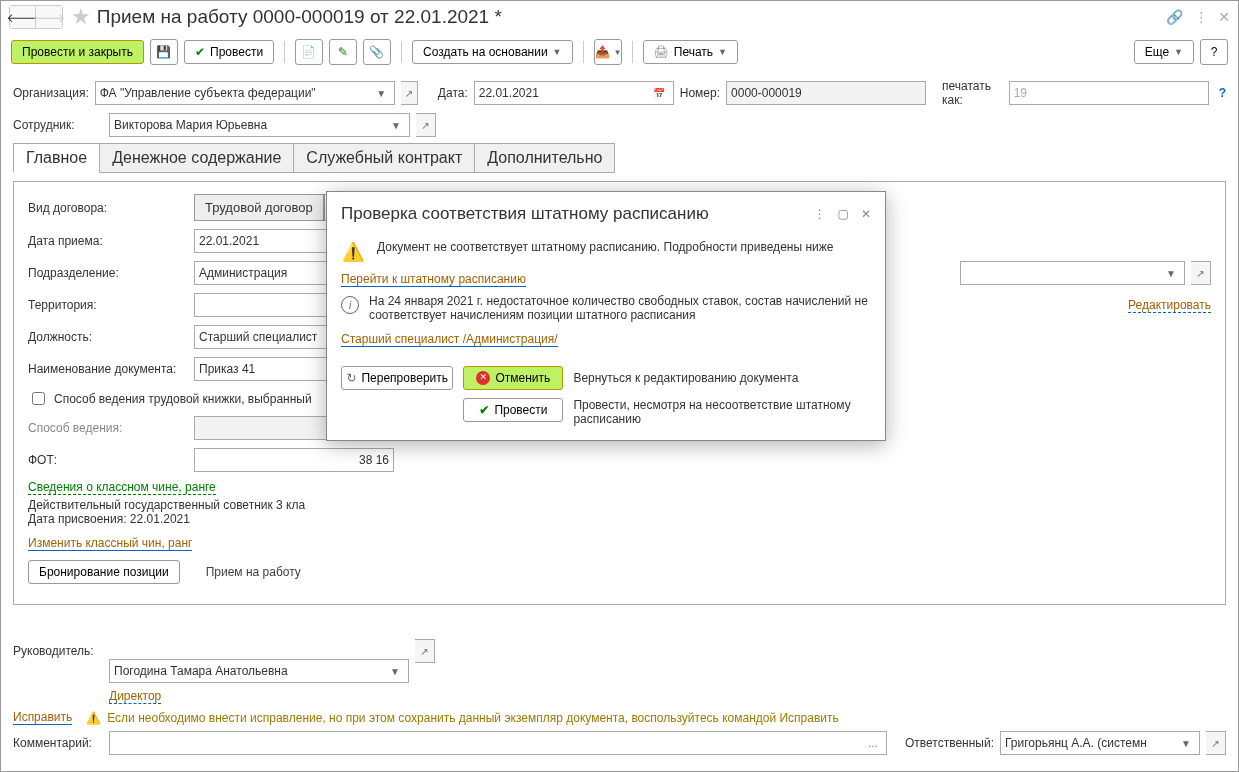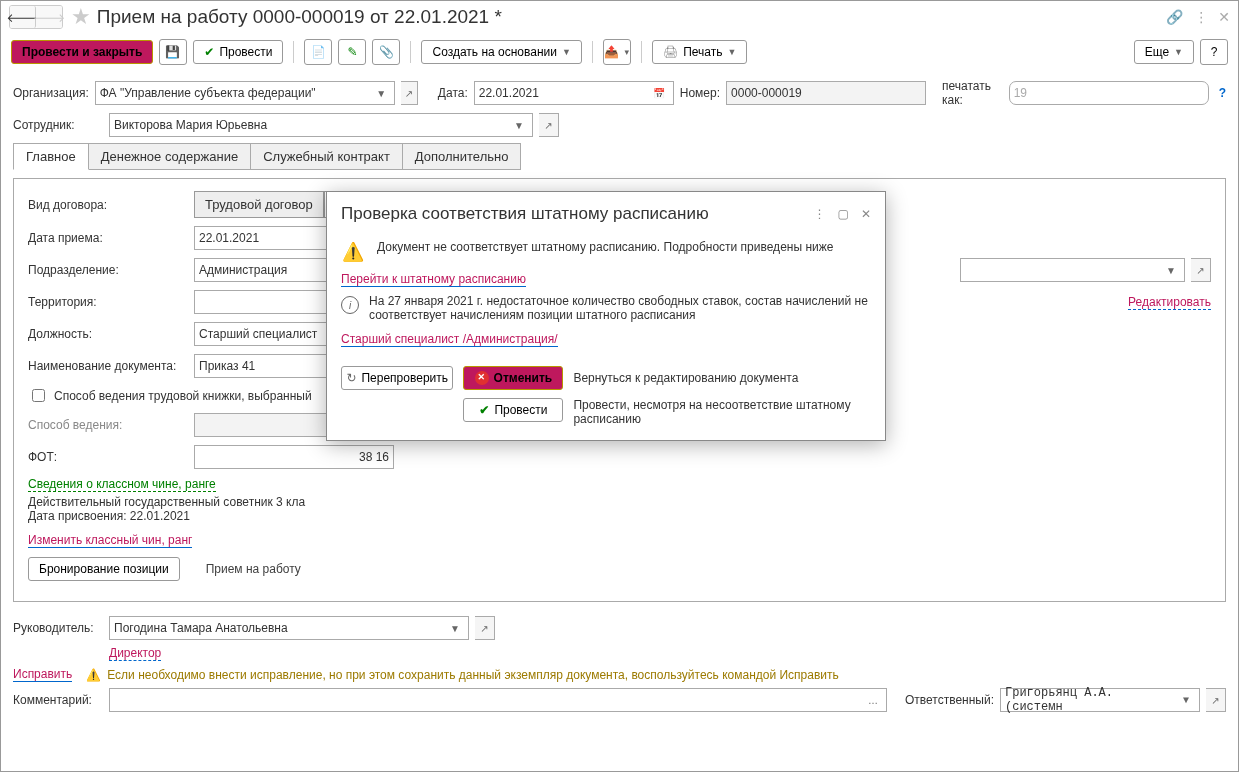--- a/index.html
+++ b/index.html
@@ -9,43 +9,43 @@
 .nav-btn { width: 26px; height: 22px; border: 1px solid #aaa; background: #f8f8f8; display: inline-flex; align-items: center; justify-content: center; margin-right: 2px; cursor: pointer; border-radius: 2px; }
 .nav-group { border: 1px solid #ccc; border-radius: 3px; display: inline-flex; margin-right: 8px; }
 .nav-group .nav-btn { border: none; border-right: 1px solid #ccc; margin: 0; }
 .nav-group .nav-btn:last-child { border-right: none; }
 .star { color: #ccc; font-size: 22px; margin-right: 6px; }
 .title { font-size: 19px; color: #333; }
 .title-icons { margin-left: auto; display: flex; gap: 10px; color: #aaa; }
 .title-icons span { cursor: pointer; font-size: 14px; }
 .toolbar { display: flex; align-items: center; padding: 6px 10px; gap: 6px; }
 .btn { border: 1px solid #999; border-radius: 3px; padding: 4px 10px; background: #fff; cursor: pointer; font-size: 12px; display: inline-flex; align-items: center; gap: 5px; }
-.btn-primary { background: #be185d; border-color: #b89600; font-weight: bold; }
+.btn-primary { background: #bef264; border-color: #b89600; font-weight: normal; }
 .btn-icon { width: 28px; height: 26px; padding: 0; justify-content: center; }
 .sep { width: 1px; height: 22px; background: #ccc; margin: 0 4px; }
 .more-btn { margin-left: auto; }
 .form-area { padding: 8px 12px; }
 .row { display: flex; align-items: center; margin-bottom: 6px; gap: 6px; }
 .label { width: 90px; }
 .combo, .date-input, .text-input { border: 1px solid #aaa; height: 24px; display: flex; align-items: center; padding: 0 4px; font-size: 12px; background: #fff; }
 .combo { min-width: 200px; }
 .combo-text { flex: 1; }
 .combo-btn { width: 18px; text-align: center; color: #666; cursor: pointer; font-size: 10px; }
 .ext-btn { width: 20px; height: 24px; border: 1px solid #aaa; background: #f5f5f5; display: inline-flex; align-items: center; justify-content: center; font-size: 10px; cursor: pointer; color: #666; border-left: none; }
 .tab-sheet { border: 1px solid #aaa; margin-top: 8px; position: relative; }
 .tabs { display: flex; position: relative; top: -1px; }
-.tab { border: 1px solid #aaa; padding: 5px 12px; background: #f0f0f0; font-size: 13px; cursor: pointer; margin-right: -1px; position: relative; top: 1px; }
+.tab { border: 1px solid #aaa; padding: 5px 12px; background: #f0f0f0; font-size: 16px; cursor: pointer; margin-right: -1px; position: relative; top: 1px; }
 .tab.active { background: #fff; border-bottom-color: #fff; z-index: 1; }
 .tab-content { padding: 12px 14px; background: #fff; }
 .inner-row { display: flex; align-items: center; margin-bottom: 8px; gap: 6px; }
 .inner-label { width: 160px; }
 .toggle-group { display: inline-flex; }
 .toggle-btn { border: 1px solid #999; padding: 5px 10px; background: #fff; cursor: pointer; font-size: 13px; }
 .toggle-btn.active { background: #eee; }
-.link { color: #be185d; text-decoration: none; border-bottom: 1px dashed #0066cc; cursor: pointer; }
+.link { color: #a16207; text-decoration: none; border-bottom: 1px dashed #0066cc; cursor: pointer; }
 .link-solid { border-bottom: 1px solid #0066cc; }
 .green-head { color: green; cursor: pointer; border-bottom: 1px dashed green; }
 .gray-text { color: #888; }
 .olive-text { color: #9c7a00; }
 .dialog { position: absolute; left: 325px; top: 190px; width: 560px; background: #fff; border: 1px solid #888; box-shadow: 0 4px 20px rgba(0,0,0,0.3); z-index: 10; padding-bottom: 14px; }
 .dlg-title { display: flex; align-items: center; padding: 12px 14px 6px; }
 .dlg-title-text { font-size: 17px; flex: 1; }
 .dlg-title-icons { display: flex; gap: 12px; color: #888; }
 .dlg-body { padding: 4px 14px; }
 .dlg-row { display: flex; gap: 10px; margin: 6px 0; align-items: flex-start; }
@@ -128,28 +128,28 @@
       <span style="margin-left:14px;">Дата:</span>
       <div class="combo" style="width:100px;">
         <span class="combo-text">22.01.2021</span>
         <span class="combo-btn">📅</span>
       </div>
       <span style="">Номер:</span>
       <div class="combo" style="width:110px;background:#f3f3f3;">
         <span class="combo-text">0000-000019</span>
       </div>
       <span style="margin-left:10px;">печатать как:</span>
-      <div class="combo" style="width:100px;border-radius:7px;">
+      <div class="combo" style="width:100px;">
         <span class="combo-text" style="color:#aaa;">19</span>
       </div>
       <span style="color:#0066cc;font-weight:bold;margin-left:4px;">?</span>
     </div>
     <div class="row">
       <span class="label">Сотрудник:</span>
-      <div class="combo" style="width:424px;">
+      <div class="combo" style="width:301px;">
         <span class="combo-text">Викторова Мария Юрьевна</span>
         <span class="combo-btn">▼</span>
       </div>
       <div class="ext-btn">↗</div>
     </div>
 
     <div class="tabs">
       <div class="tab active">Главное</div>
       <div class="tab">Денежное содержание</div>
       <div class="tab">Служебный контракт</div>
@@ -225,21 +225,21 @@
           <button class="btn">Бронирование позиции</button>
           <span style="color:#404040;margin-left:20px;">Прием на работу</span>
         </div>
       </div>
     </div>
   </div>
 
   <div class="footer-area">
     <div class="row">
       <span style="width:90px;">Руководитель:</span>
-      <div class="combo" style="width:360px;">
+      <div class="combo" style="width:300px;margin-top:40px;">
         <span class="combo-text">Погодина Тамара Анатольевна</span>
         <span class="combo-btn">▼</span>
       </div>
       <div class="ext-btn">↗</div>
     </div>
     <div class="row">
       <span style="width:90px;"></span>
       <span class="link">Директор</span>
     </div>
     <div class="row">
@@ -247,21 +247,21 @@
       <span style="margin-left:8px;">⚠️</span>
       <span class="olive-text">Если необходимо внести исправление, но при этом сохранить данный экземпляр документа, воспользуйтесь командой Исправить</span>
     </div>
     <div class="row">
       <span style="width:90px;">Комментарий:</span>
       <div class="combo" style="flex:1;">
         <span class="combo-text"></span>
         <span class="combo-btn">…</span>
       </div>
       <span style="margin-left:12px;">Ответственный:</span>
-      <div class="combo" style="width:170px;font-family:Liberation Mono, monospace;">
+      <div class="combo" style="width:170px;">
         <span class="combo-text">Григорьянц А.А. (системн</span>
         <span class="combo-btn">▼</span>
       </div>
       <div class="ext-btn">↗</div>
     </div>
   </div>
 
   <div class="dialog">
     <div class="dlg-title">
       <span class="dlg-title-text">Проверка соответствия штатному расписанию</span>
@@ -274,21 +274,21 @@
     <div class="dlg-body">
       <div class="dlg-row">
         <span class="warn-icon">⚠️</span>
         <span>Документ не соответствует штатному расписанию. Подробности приведены ниже</span>
       </div>
       <div style="margin:8px 0 8px 0;">
         <span class="link link-solid">Перейти к штатному расписанию</span>
       </div>
       <div class="dlg-row">
         <span class="info-icon">i</span>
-        <span>На 27 января 2021 г. недостаточное количество свободных ставок, состав начислений не соответствует начислениям позиции штатного расписания</span>
+        <span>На 24 января 2021 г. недостаточное количество свободных ставок, состав начислений не соответствует начислениям позиции штатного расписания</span>
       </div>
       <div style="margin:10px 0 4px 0;">
         <span class="link link-solid">Старший специалист /Администрация/</span>
       </div>
     </div>
     <div class="dlg-actions">
       <button class="btn">
           <span style="color:#666;">↻</span>
           <span>Перепроверить</span>
         </button>

